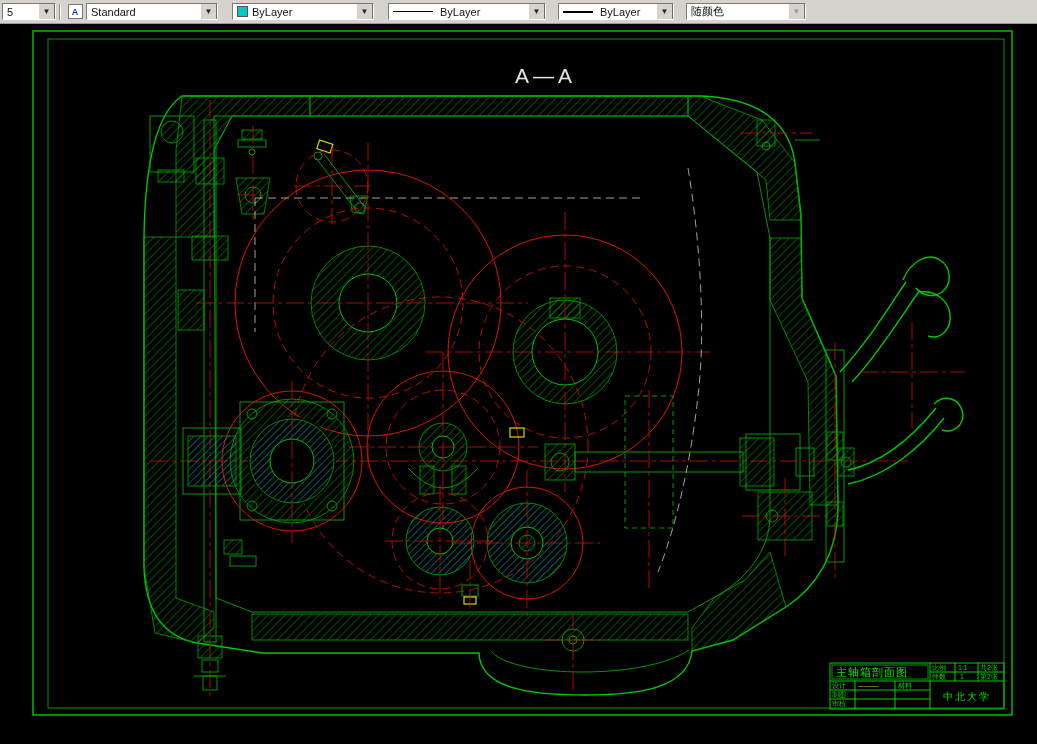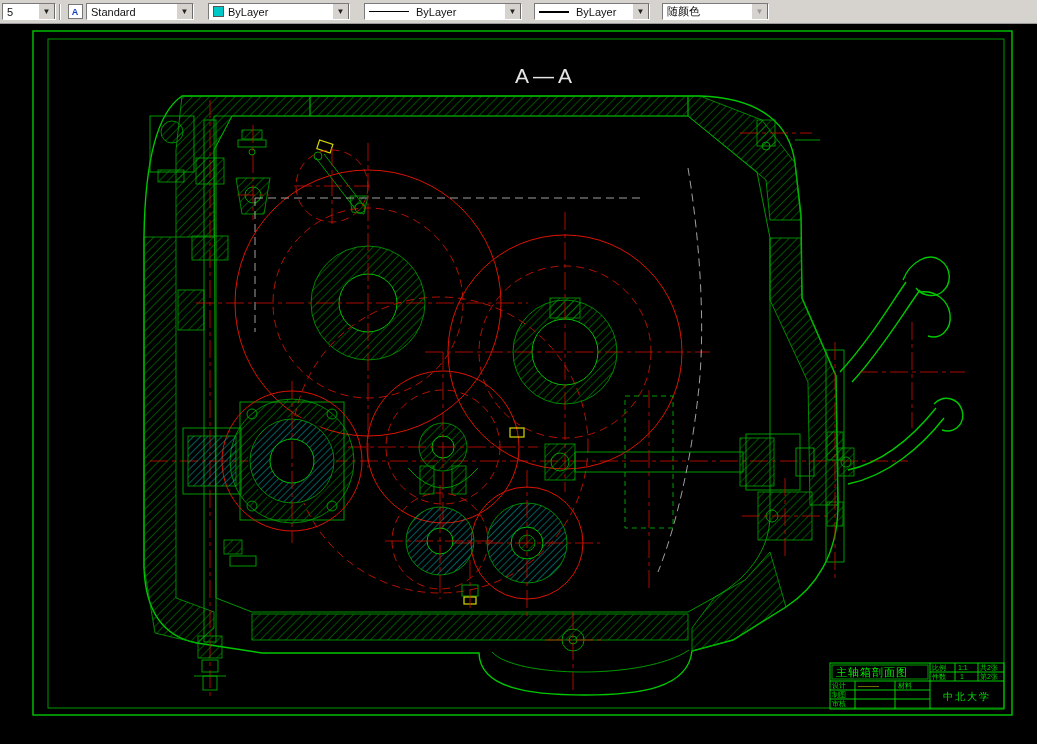--- a/index.html
+++ b/index.html
@@ -52,21 +52,21 @@
 
   <div class="toolbar">
     <div class="combo" style="width:54px">
       <span>5</span>
       <span class="combo-btn">▼</span>
     </div>
     <div class="sep"></div>
     <div class="tool-btn">
       <span class="mini-icon">A</span>
     </div>
-    <div class="combo" style="width:108px">
+    <div class="combo" style="width:132px">
       <span>Standard</span>
       <span class="combo-btn">▼</span>
     </div>
     <div class="gap14"></div>
     <div class="combo" style="width:142px">
       <span class="swatch"></span>
       <span>ByLayer</span>
       <span class="combo-btn">▼</span>
     </div>
     <div class="gap14"></div>
@@ -75,21 +75,21 @@
       <span>ByLayer</span>
       <span class="combo-btn">▼</span>
     </div>
     <div class="gap12"></div>
     <div class="combo" style="width:116px">
       <span class="line-glyph thin"></span>
       <span>ByLayer</span>
       <span class="combo-btn">▼</span>
     </div>
     <div class="gap12"></div>
-    <div class="combo" style="width:107px">
+    <div class="combo" style="width:120px">
       <span>随颜色</span>
       <span class="combo-btn dim">▼</span>
     </div>
   </div>
 
   <svg width="1037" height="744" viewBox="0 0 1037 744" style="position:absolute;top:0;left:0;background:#000" xmlns="http://www.w3.org/2000/svg">
     <defs>
       <pattern id="hatchG" width="6" height="6" patternUnits="userSpaceOnUse" patternTransform="rotate(45)">
         <line x1="0" y1="0" x2="0" y2="6" stroke="#00a000" stroke-width="1"></line>
       </pattern>

